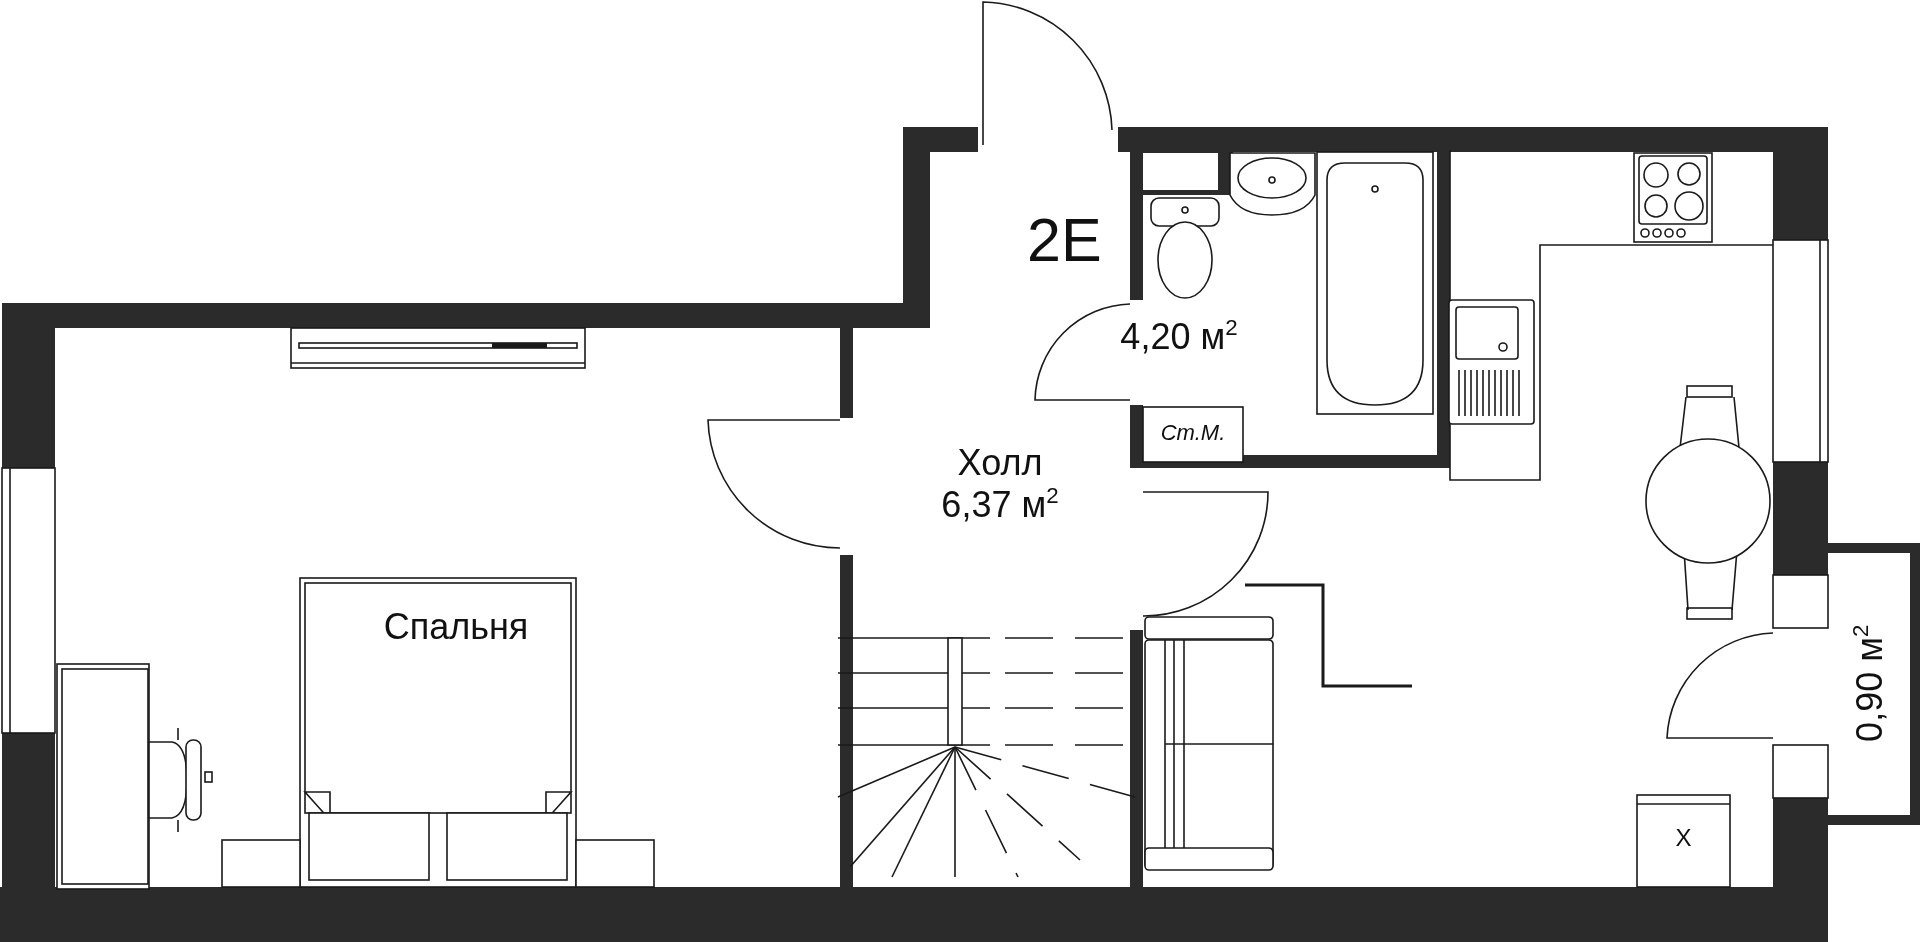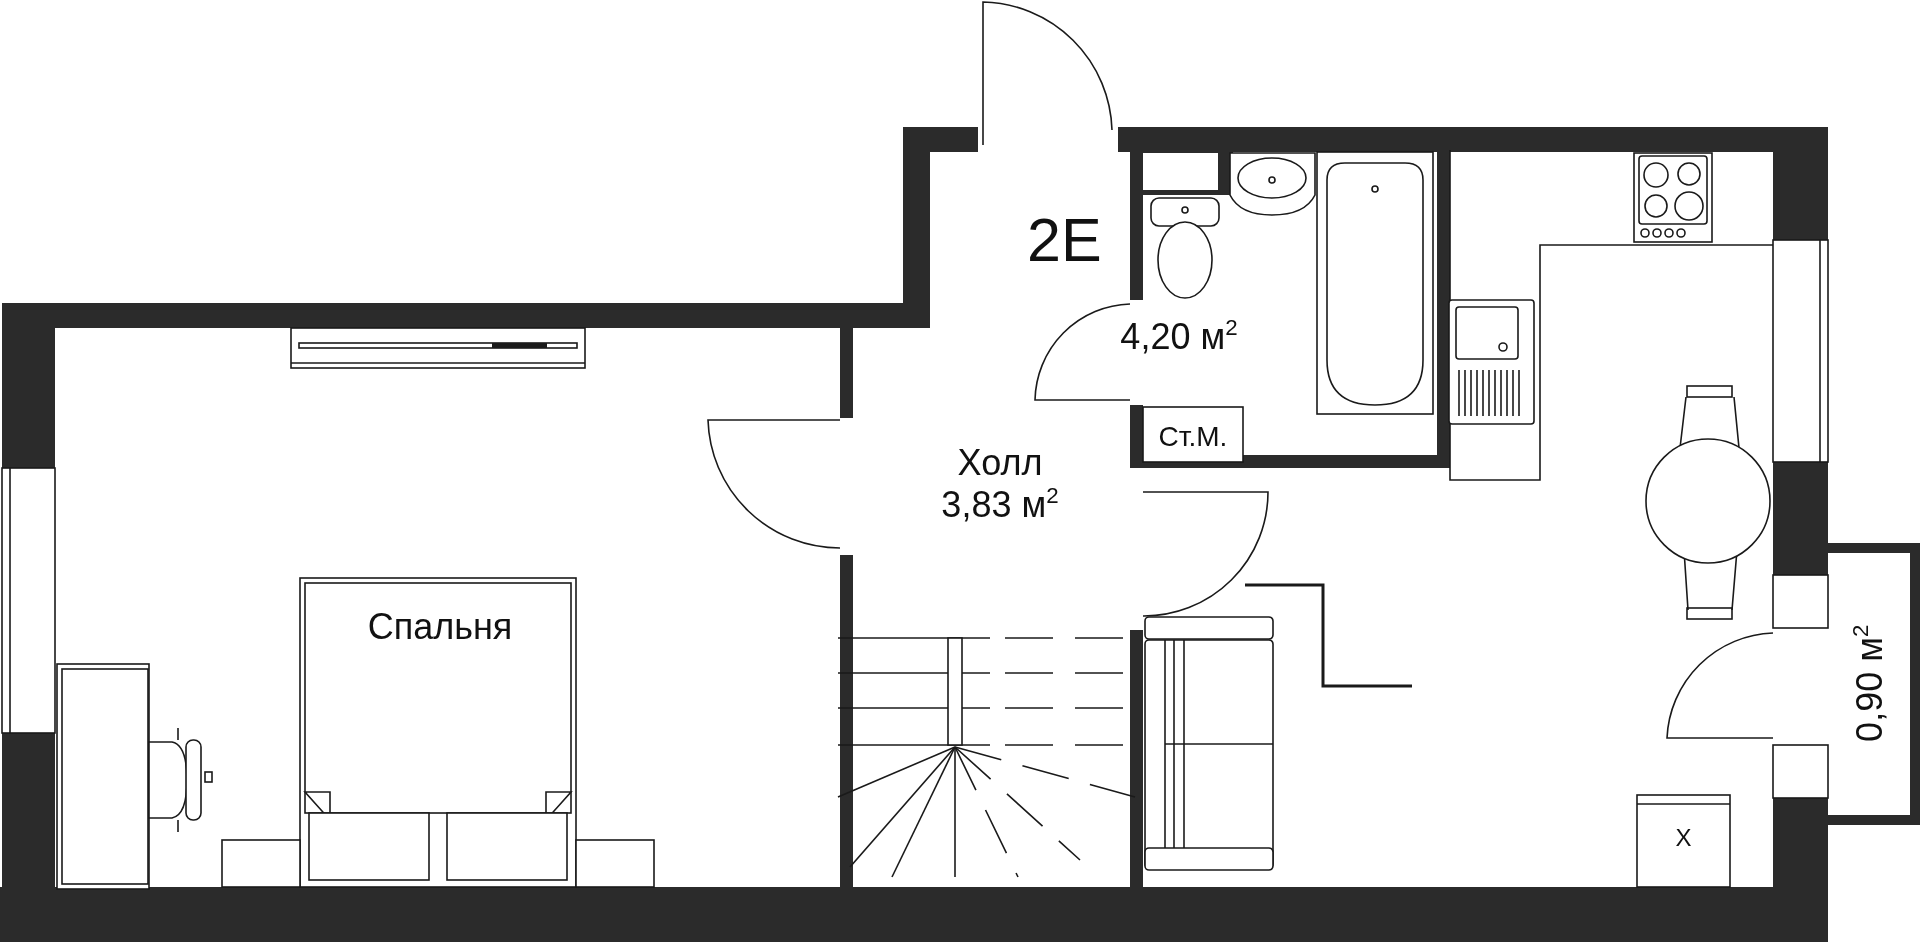--- a/index.html
+++ b/index.html
@@ -7,21 +7,21 @@
   #plan{position:absolute;left:0;top:0;width:1920px;height:942px;}
   .wall{fill:#2b2b2b;}
   .ln{fill:none;stroke:#1a1a1a;stroke-width:1.6;}
   .ln2{fill:#fff;stroke:#1a1a1a;stroke-width:1.6;}
   .dash{fill:none;stroke:#1a1a1a;stroke-width:1.6;stroke-dasharray:48 22;}
   .lbl{position:absolute;color:#111;font-family:"Liberation Sans",sans-serif;text-align:center;line-height:1.18;white-space:nowrap;}
   .lbl sup{font-size:0.62em;vertical-align:0.62em;line-height:0;}
   .room-name,.room-area{display:block;}
   .big{font-size:36px;}
   .unit{font-size:61px;}
-  .small{font-size:28px;}
+  .small{font-size:22px;font-style:italic;}
   .xmark{font-size:24px;}
 </style>
 </head>
 <body>
 
 <svg id="plan" viewBox="0 0 1920 942" xmlns="http://www.w3.org/2000/svg">
 
   <g>
 
     <rect class="wall" x="0" y="887" width="1828" height="55"></rect>
@@ -200,27 +200,27 @@
     <path class="ln2" d="M149 742 L172 742 Q187 745 187 780 Q187 815 172 818 L149 818 Z"></path>
     <rect class="ln2" x="186" y="740" width="15" height="80" rx="7"></rect>
     <rect class="ln2" x="205" y="772" width="7" height="10"></rect>
     <line class="ln" x1="178" y1="740" x2="178" y2="728"></line>
     <line class="ln" x1="178" y1="820" x2="178" y2="832"></line>
   </g>
 </svg>
 
 <div class="lbl unit" style="left:1027px;top:205px;">2E</div>
 
-<div class="lbl big" style="left:340px;top:606px;width:200px;">
+<div class="lbl big" style="left:356px;top:606px;width:200px;">
   <span class="room-name">Спальня</span>
 </div>
 
 <div class="lbl big" style="left:900px;top:442px;width:200px;">
   <span class="room-name">Холл</span>
-  <span class="room-area"><span>3,83</span> <span>м</span><sup>2</sup></span>
+  <span class="room-area"><span>6,37</span> <span>м</span><sup>2</sup></span>
 </div>
 
 <div class="lbl big" style="left:1104px;top:316px;width:150px;">
   <span class="room-area"><span>4,20</span> <span>м</span><sup>2</sup></span>
 </div>
 
 <div class="lbl big" style="left:1330px;top:578px;width:320px;">
 </div>
 
 <div class="lbl big" style="left:1800px;top:662px;width:140px;transform:rotate(-90deg);transform-origin:center center;">

